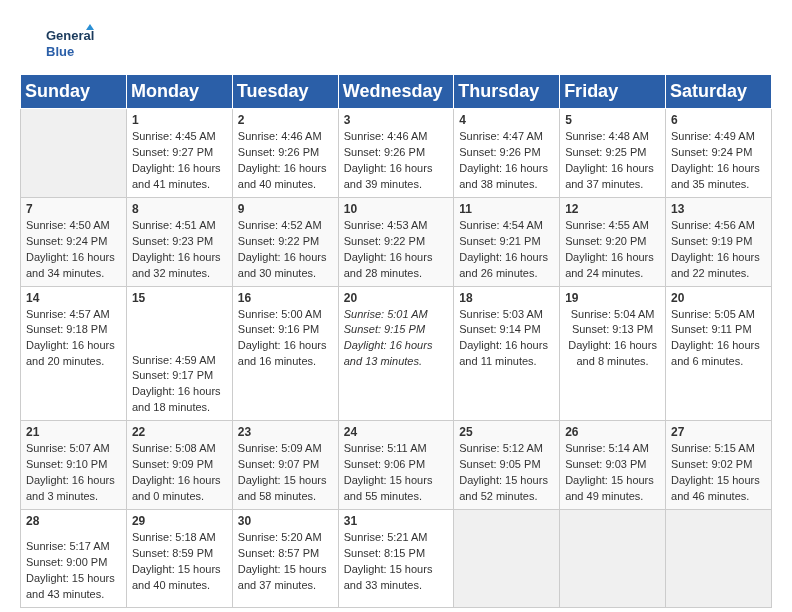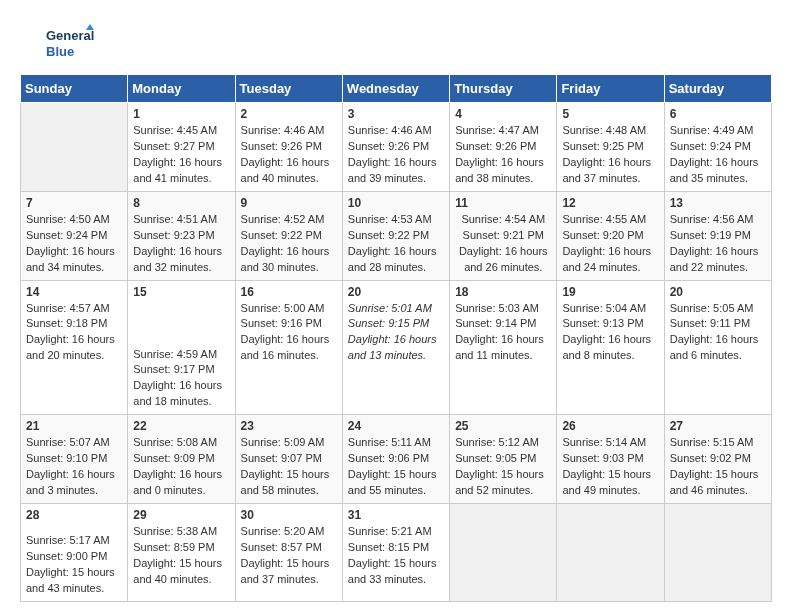--- a/index.html
+++ b/index.html
@@ -36,21 +36,21 @@
     table {
       width: 100%;
       border-collapse: collapse;
       font-size: 11px;
     }
     thead tr th {
       background-color: #2b5fa8;
       color: #fff;
       padding: 6px 4px;
       text-align: left;
-      font-size: 13px;
+      font-size: 18px;
       font-weight: bold;
       border: 1px solid #fff;
     }
     tbody tr td {
       border: 1px solid #ccc;
       padding: 4px 5px;
       vertical-align: top;
       min-height: 80px;
       height: 80px;
       color: #333;
@@ -173,21 +173,21 @@
         </td>
         <td>
           <span class="day-number">10</span>
           <div class="day-info" style="white-space: pre-line;">Sunrise: 4:53 AM
 Sunset: 9:22 PM
 Daylight: 16 hours
 and 28 minutes.</div>
         </td>
         <td>
           <span class="day-number">11</span>
-          <div class="day-info" style="white-space: pre-line; text-align: center;">Sunrise: 4:54 AM
+          <div class="day-info" style="white-space: pre-line;">Sunrise: 4:54 AM
 Sunset: 9:21 PM
 Daylight: 16 hours
 and 26 minutes.</div>
         </td>
         <td>
           <span class="day-number">12</span>
           <div class="day-info" style="white-space: pre-line;">Sunrise: 4:55 AM
 Sunset: 9:20 PM
 Daylight: 16 hours
 and 24 minutes.</div>
@@ -231,21 +231,21 @@
         </td>
         <td>
           <span class="day-number">18</span>
           <div class="day-info" style="white-space: pre-line;">Sunrise: 5:03 AM
 Sunset: 9:14 PM
 Daylight: 16 hours
 and 11 minutes.</div>
         </td>
         <td>
           <span class="day-number">19</span>
-          <div class="day-info" style="white-space: pre-line;">Sunrise: 5:04 AM
+          <div class="day-info" style="white-space: pre-line; text-align: center;">Sunrise: 5:04 AM
 Sunset: 9:13 PM
 Daylight: 16 hours
 and 8 minutes.</div>
         </td>
         <td>
           <span class="day-number">20</span>
           <div class="day-info" style="white-space: pre-line;">Sunrise: 5:05 AM
 Sunset: 9:11 PM
 Daylight: 16 hours
 and 6 minutes.</div>
@@ -305,21 +305,21 @@
       <tr>
         <td>
           <span class="day-number">28</span>
           <div class="day-info" style="white-space: pre-line; margin-top: 11px;">Sunrise: 5:17 AM
 Sunset: 9:00 PM
 Daylight: 15 hours
 and 43 minutes.</div>
         </td>
         <td>
           <span class="day-number">29</span>
-          <div class="day-info" style="white-space: pre-line;">Sunrise: 5:38 AM
+          <div class="day-info" style="white-space: pre-line;">Sunrise: 5:18 AM
 Sunset: 8:59 PM
 Daylight: 15 hours
 and 40 minutes.</div>
         </td>
         <td>
           <span class="day-number">30</span>
           <div class="day-info" style="white-space: pre-line;">Sunrise: 5:20 AM
 Sunset: 8:57 PM
 Daylight: 15 hours
 and 37 minutes.</div>

